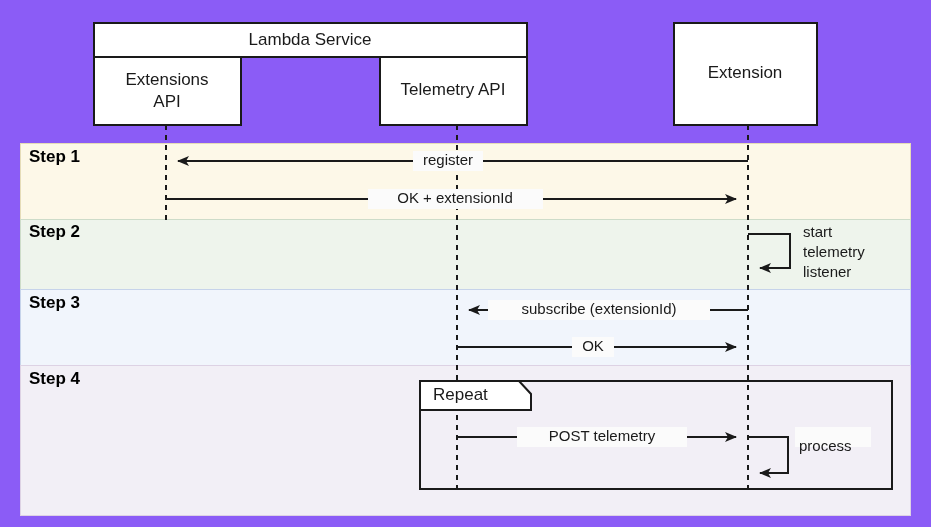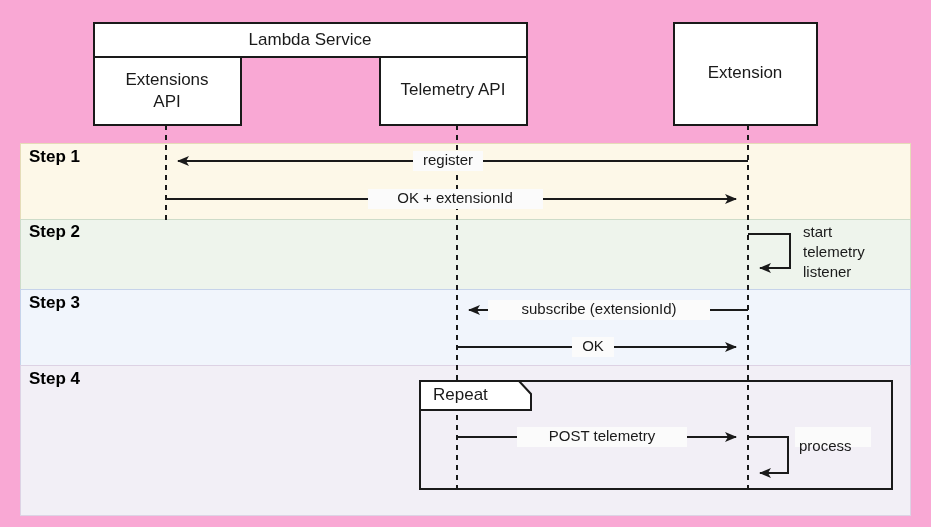--- a/index.html
+++ b/index.html
@@ -8,21 +8,21 @@
     padding: 0;
     background: #ffffff;
   }
   body {
     font-family: "Liberation Sans", sans-serif;
   }
   #diagram-root {
     position: relative;
     width: 931px;
     height: 527px;
-    background: #f9a8d4;
+    background: #8b5cf6;
     overflow: hidden;
   }
   .svg-layer {
     position: absolute;
     top: 0;
     left: 0;
     width: 931px;
     height: 527px;
   }
   text {

